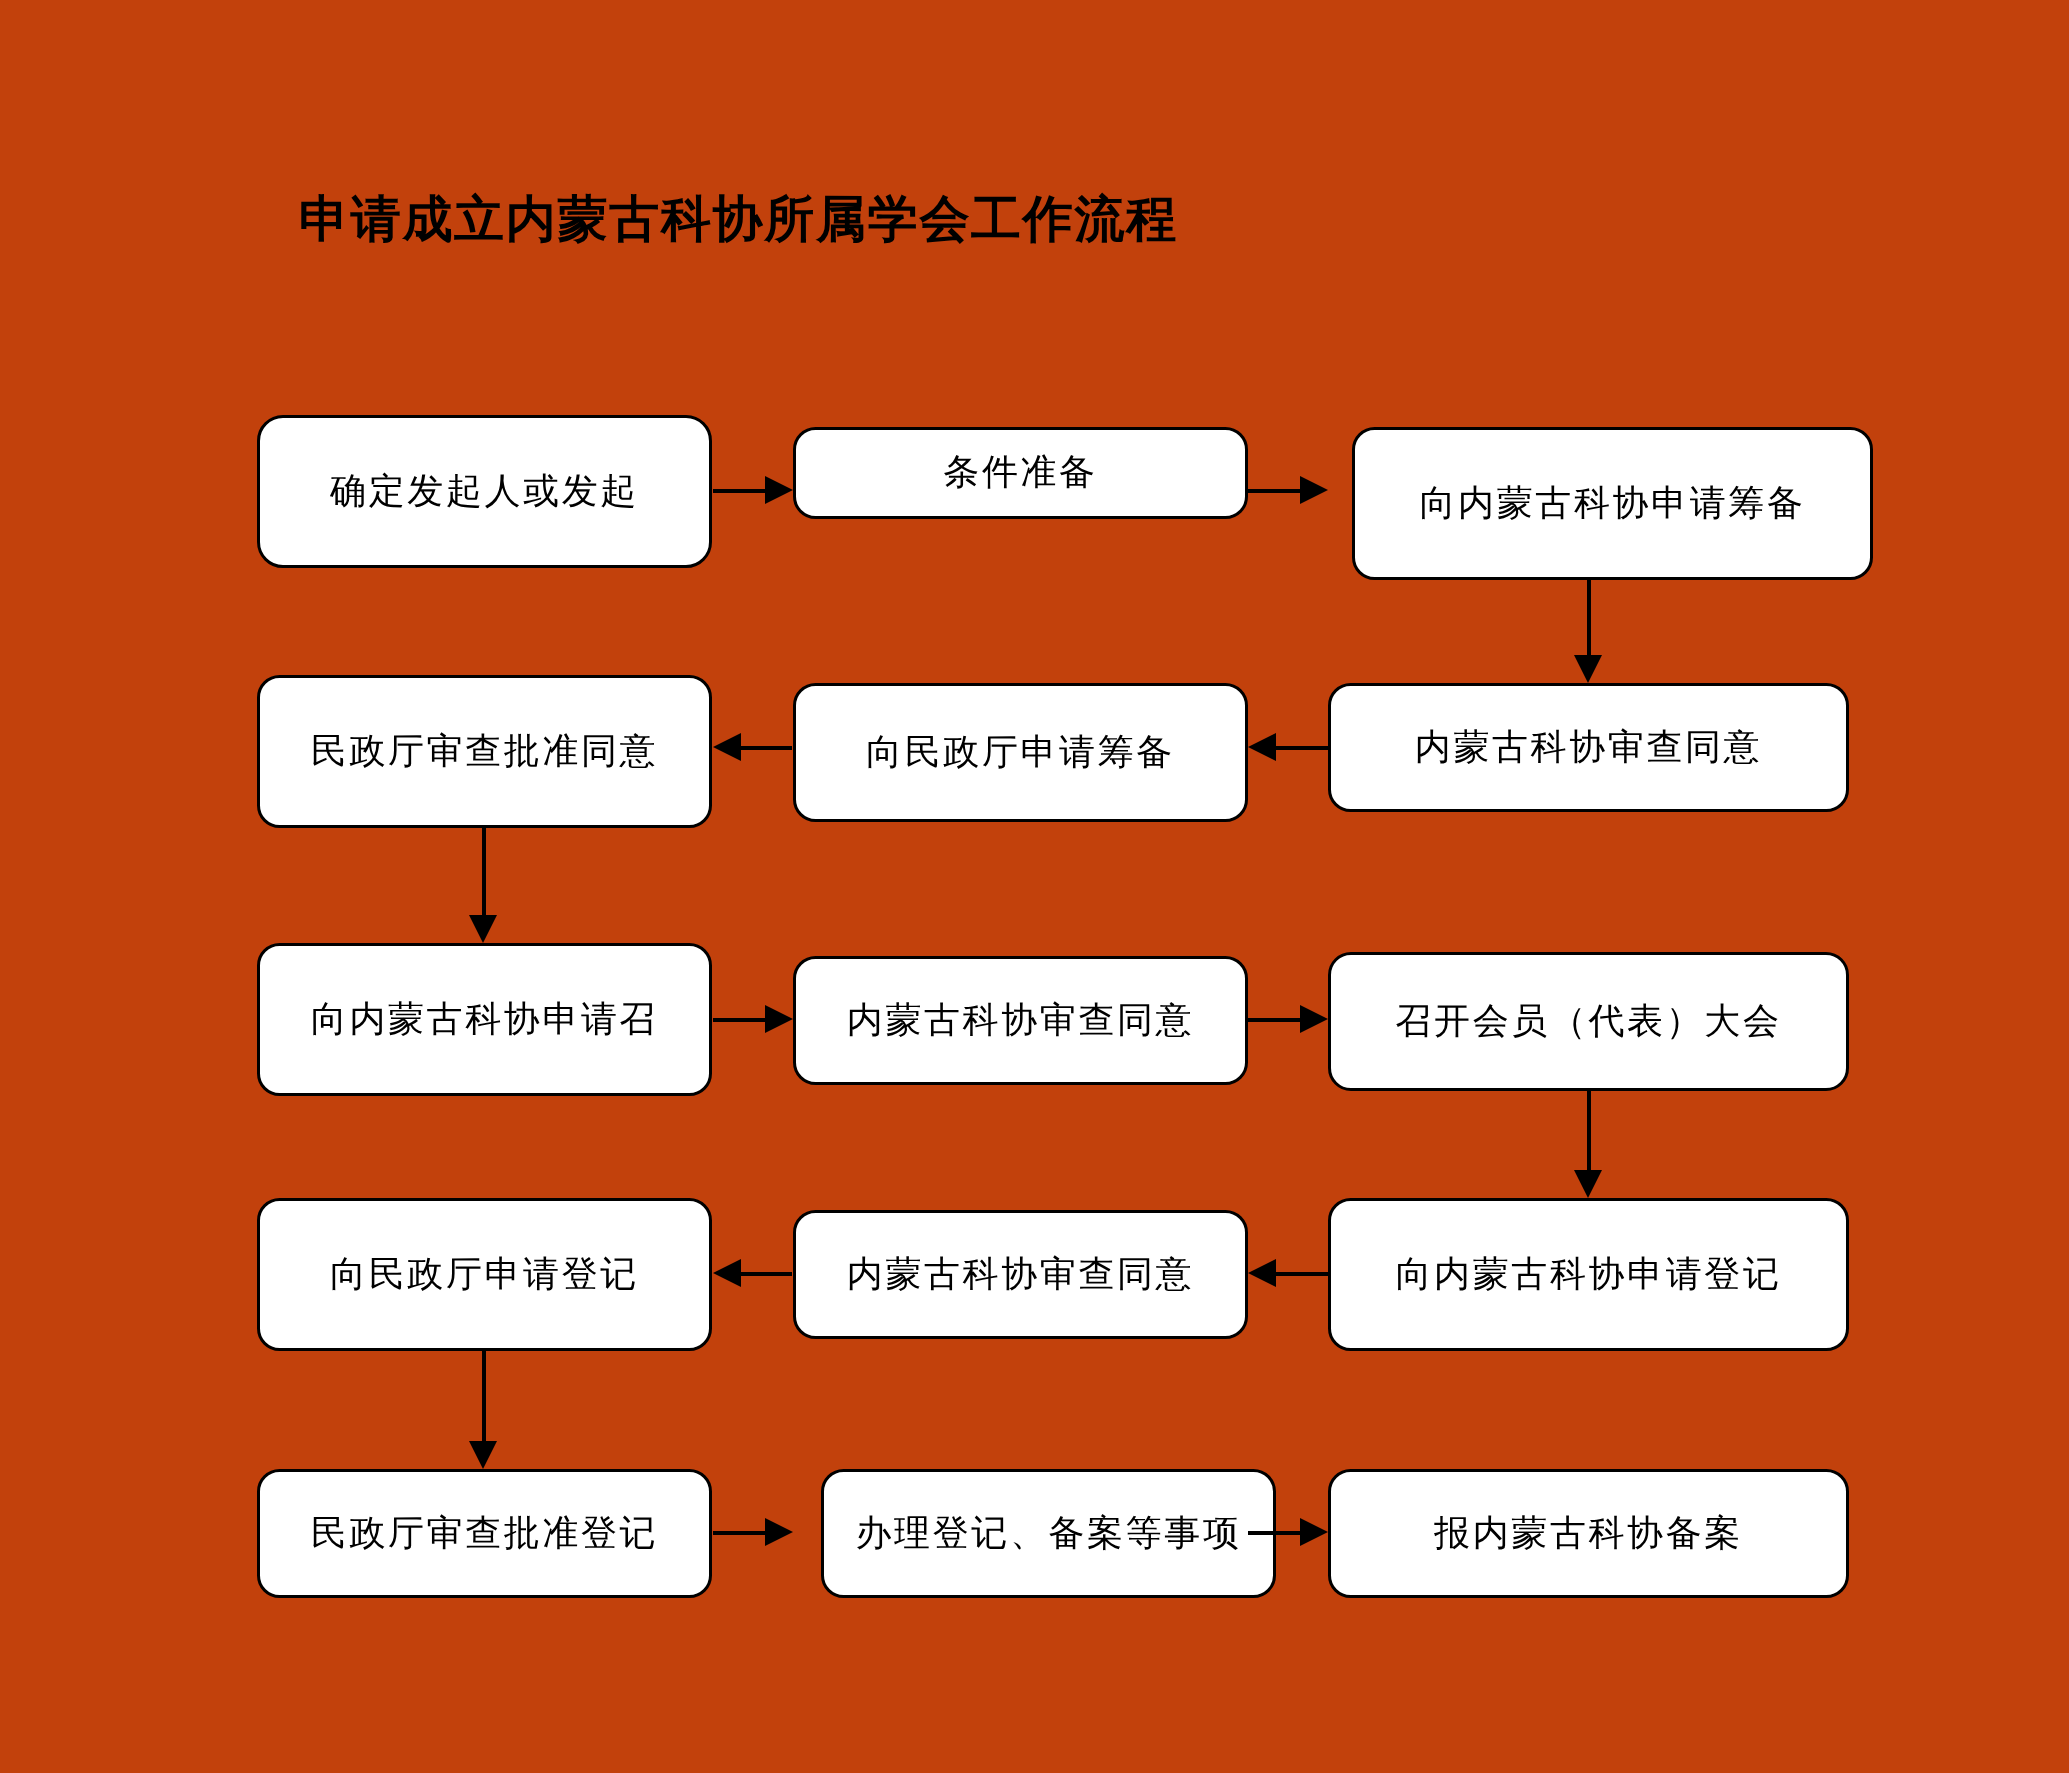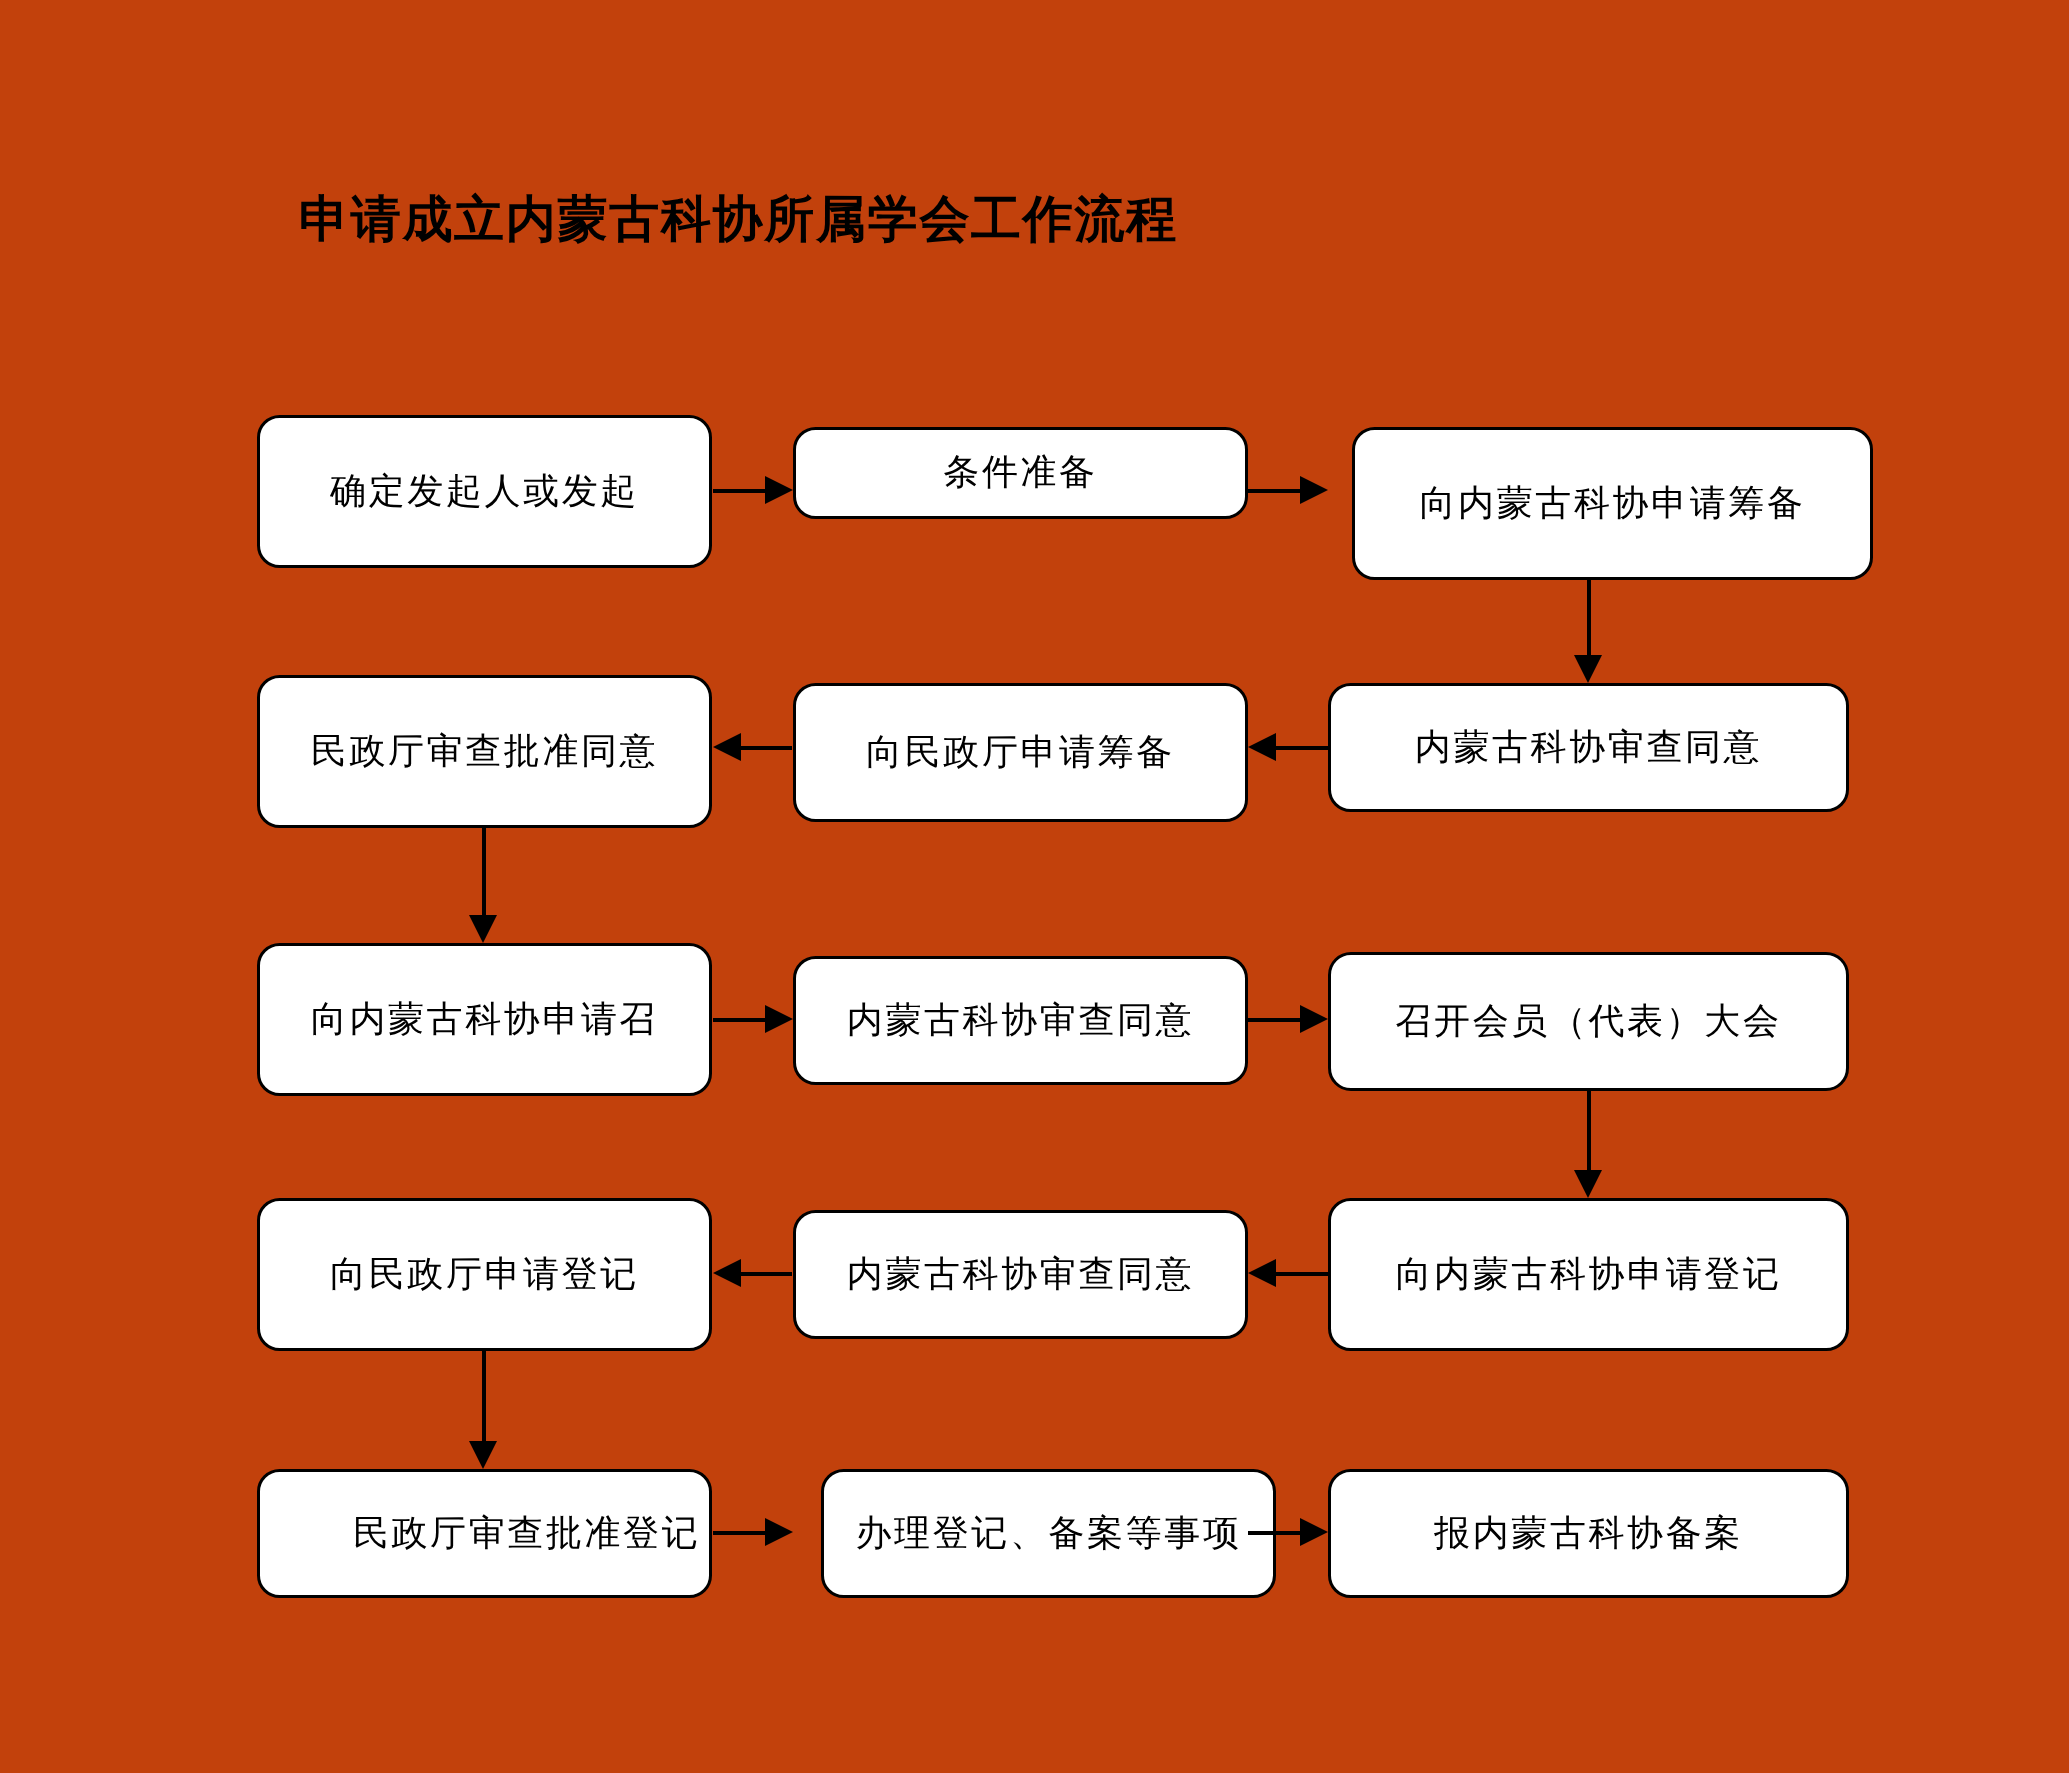--- a/index.html
+++ b/index.html
@@ -75,21 +75,21 @@
     border-top: 28px solid #000000;
   }
 </style>
 </head>
 <body>
 
 <div id="page">
 
   <div id="chart-title">申请成立内蒙古科协所属学会工作流程</div>
 
-  <div class="node" style="left:257px;  top:415px;  width:455px; height:153px;">
+  <div class="node" style="left:257px;  top:415px;  width:455px; height:153px;border-radius:26px;">
     <span>确定发起人或发起</span>
   </div>
 
   <div class="node" style="left:793px;  top:427px;  width:455px; height:92px;">
     <span>条件准备</span>
   </div>
 
   <div class="node" style="left:1328px; top:427px;  width:521px; height:153px;margin-left:24px;">
     <span>向内蒙古科协申请筹备</span>
   </div>
@@ -123,21 +123,21 @@
   </div>
 
   <div class="node" style="left:793px;  top:1210px; width:455px; height:129px;">
     <span>内蒙古科协审查同意</span>
   </div>
 
   <div class="node" style="left:257px;  top:1198px; width:455px; height:153px;">
     <span>向民政厅申请登记</span>
   </div>
 
-  <div class="node" style="left:257px;  top:1469px; width:455px; height:129px;justify-content:flex-end;">
+  <div class="node" style="left:257px;  top:1469px; width:455px; height:129px;">
     <span>民政厅审查批准登记</span>
   </div>
 
   <div class="node" style="left:793px;  top:1469px; width:455px; height:129px;margin-left:28px;">
     <span>办理登记、备案等事项</span>
   </div>
 
   <div class="node" style="left:1328px; top:1469px; width:521px; height:129px;">
     <span>报内蒙古科协备案</span>
   </div>

